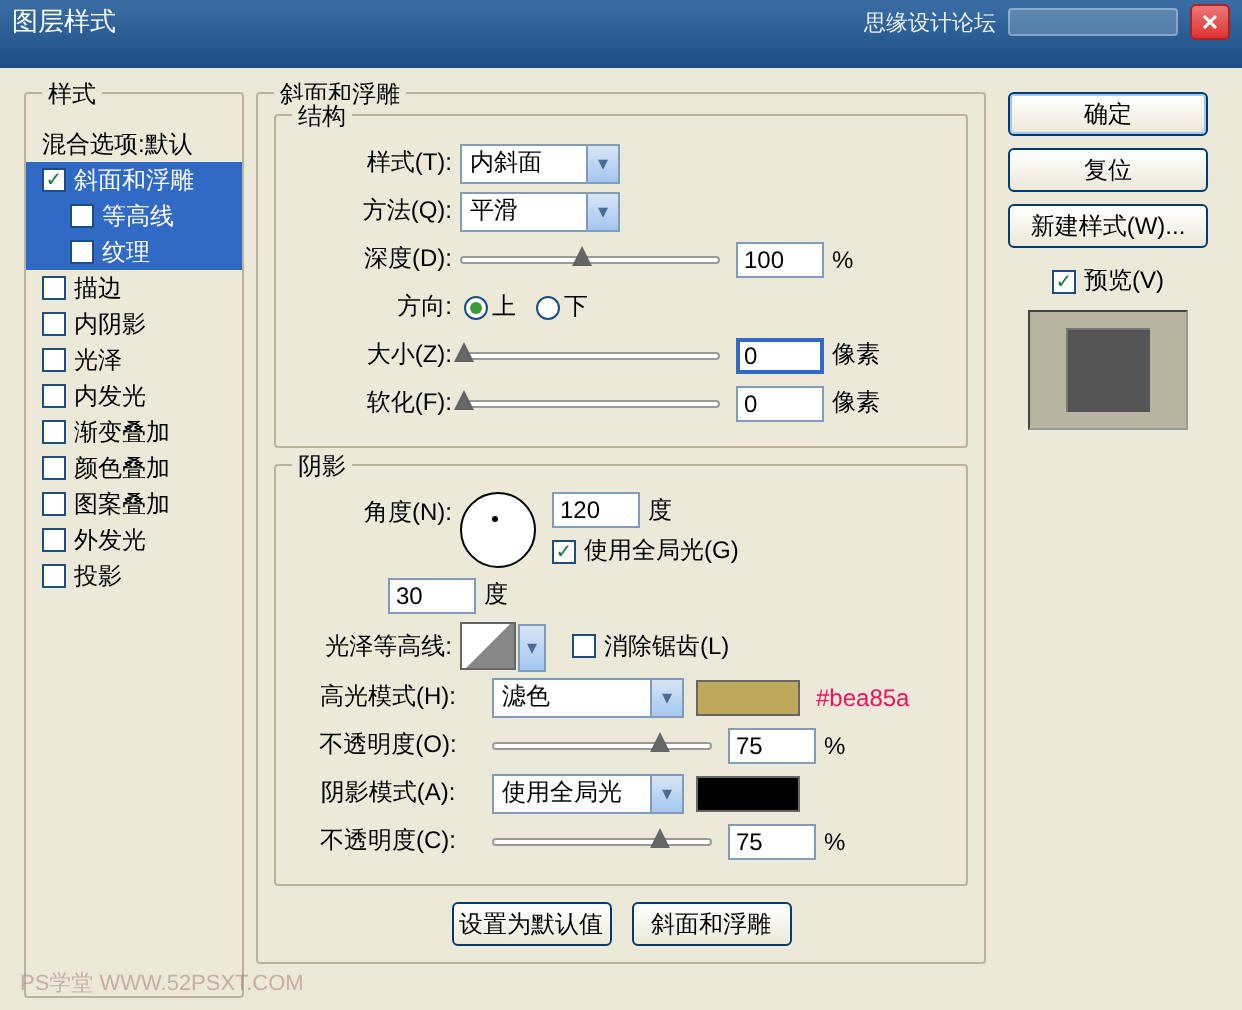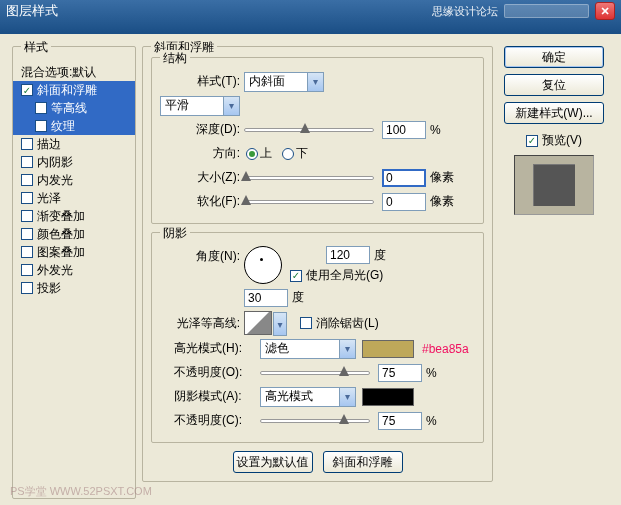--- a/index.html
+++ b/index.html
@@ -31,21 +31,21 @@
     display: flex; align-items: center; justify-content: center;
     color: #fff; font-weight: bold; font-size: 11px;
   }
   .mainarea {
     background: #ece9d8;
     height: calc(100% - 28px);
     padding: 12px;
     display: flex;
     gap: 6px;
   }
-  .leftcol { width: 124px; }
+  .leftcol { width: 110px; }
   .midcol { flex: 1; }
   .rightcol { width: 110px; display: flex; flex-direction: column; align-items: center; gap: 6px; }
 
   .groupbox {
     border: 1px solid #b8b4a0;
     border-radius: 2px;
     position: relative;
     padding: 10px 8px 8px 8px;
     margin-bottom: 8px;
   }
@@ -131,21 +131,21 @@
     width: 0; height: 0;
     border-left: 5px solid transparent;
     border-right: 5px solid transparent;
     border-bottom: 10px solid #666;
   }
   .numbox {
     width: 44px; height: 18px;
     border: 1px solid #7f9db9;
     background: #fff;
     padding: 0 3px;
-    display: inline-flex; align-items: center; margin-left: 36px;
+    display: inline-flex; align-items: center;
   }
   .numbox.active { border: 1px solid #316ac5; box-shadow: 0 0 0 1px #316ac5 inset; color: #000; }
   .radio {
     width: 12px; height: 12px; border: 1px solid #1a4e85; border-radius: 50%;
     background: #fff;
     display: inline-flex; align-items: center; justify-content: center; margin: 0 2px;
   }
   .radio.on::after { content: ""; width: 6px; height: 6px; border-radius: 50%; background: #3a9a3a; }
   .ang-dial {
     width: 38px; height: 38px; border: 1px solid #000; border-radius: 50%;
@@ -216,25 +216,25 @@
             <div class="item">
               <span class="cb"></span>
               <span>描边</span>
             </div>
             <div class="item">
               <span class="cb"></span>
               <span>内阴影</span>
             </div>
             <div class="item">
               <span class="cb"></span>
+              <span>光泽</span>
+            </div>
+            <div class="item">
+              <span class="cb"></span>
               <span>内发光</span>
-            </div>
-            <div class="item">
-              <span class="cb"></span>
-              <span>光泽</span>
             </div>
             <div class="item">
               <span class="cb"></span>
               <span>渐变叠加</span>
             </div>
             <div class="item">
               <span class="cb"></span>
               <span>颜色叠加</span>
             </div>
             <div class="item">
@@ -262,20 +262,21 @@
         <span class="gb-label">结构</span>
 
         <div class="row">
           <span class="lbl">样式(T):</span>
           <div class="select">
             <span class="sel-text">内斜面</span>
             <span class="sel-arrow"></span>
           </div>
         </div>
         <div class="row">
+          <span class="lbl">方法(Q):</span>
           <div class="select">
             <span class="sel-text">平滑</span>
             <span class="sel-arrow"></span>
           </div>
         </div>
         <div class="row">
           <span class="lbl">深度(D):</span>
           <span class="slider" style="width:130px;">
               <span class="thumb" style="left:55px;"></span>
             </span>
@@ -365,21 +366,21 @@
               <span class="thumb" style="left:78px;"></span>
             </span>
           <span class="numbox" style="margin-left:8px;">
               <span>75</span>
             </span>
           <span style="margin-left:4px;">%</span>
         </div>
         <div class="row">
           <span class="lbl wide">阴影模式(A):</span>
           <div class="select">
-            <span class="sel-text" style="min-width:70px;">高光模式</span>
+            <span class="sel-text" style="min-width:70px;">使用全局光</span>
             <span class="sel-arrow"></span>
           </div>
           <span class="color-swatch" style="margin-left:6px;background:#000000;"></span>
         </div>
         <div class="row">
           <span class="lbl wide">不透明度(C):</span>
           <span class="slider" style="width:110px;">
               <span class="thumb" style="left:78px;"></span>
             </span>
           <span class="numbox" style="margin-left:8px;">

